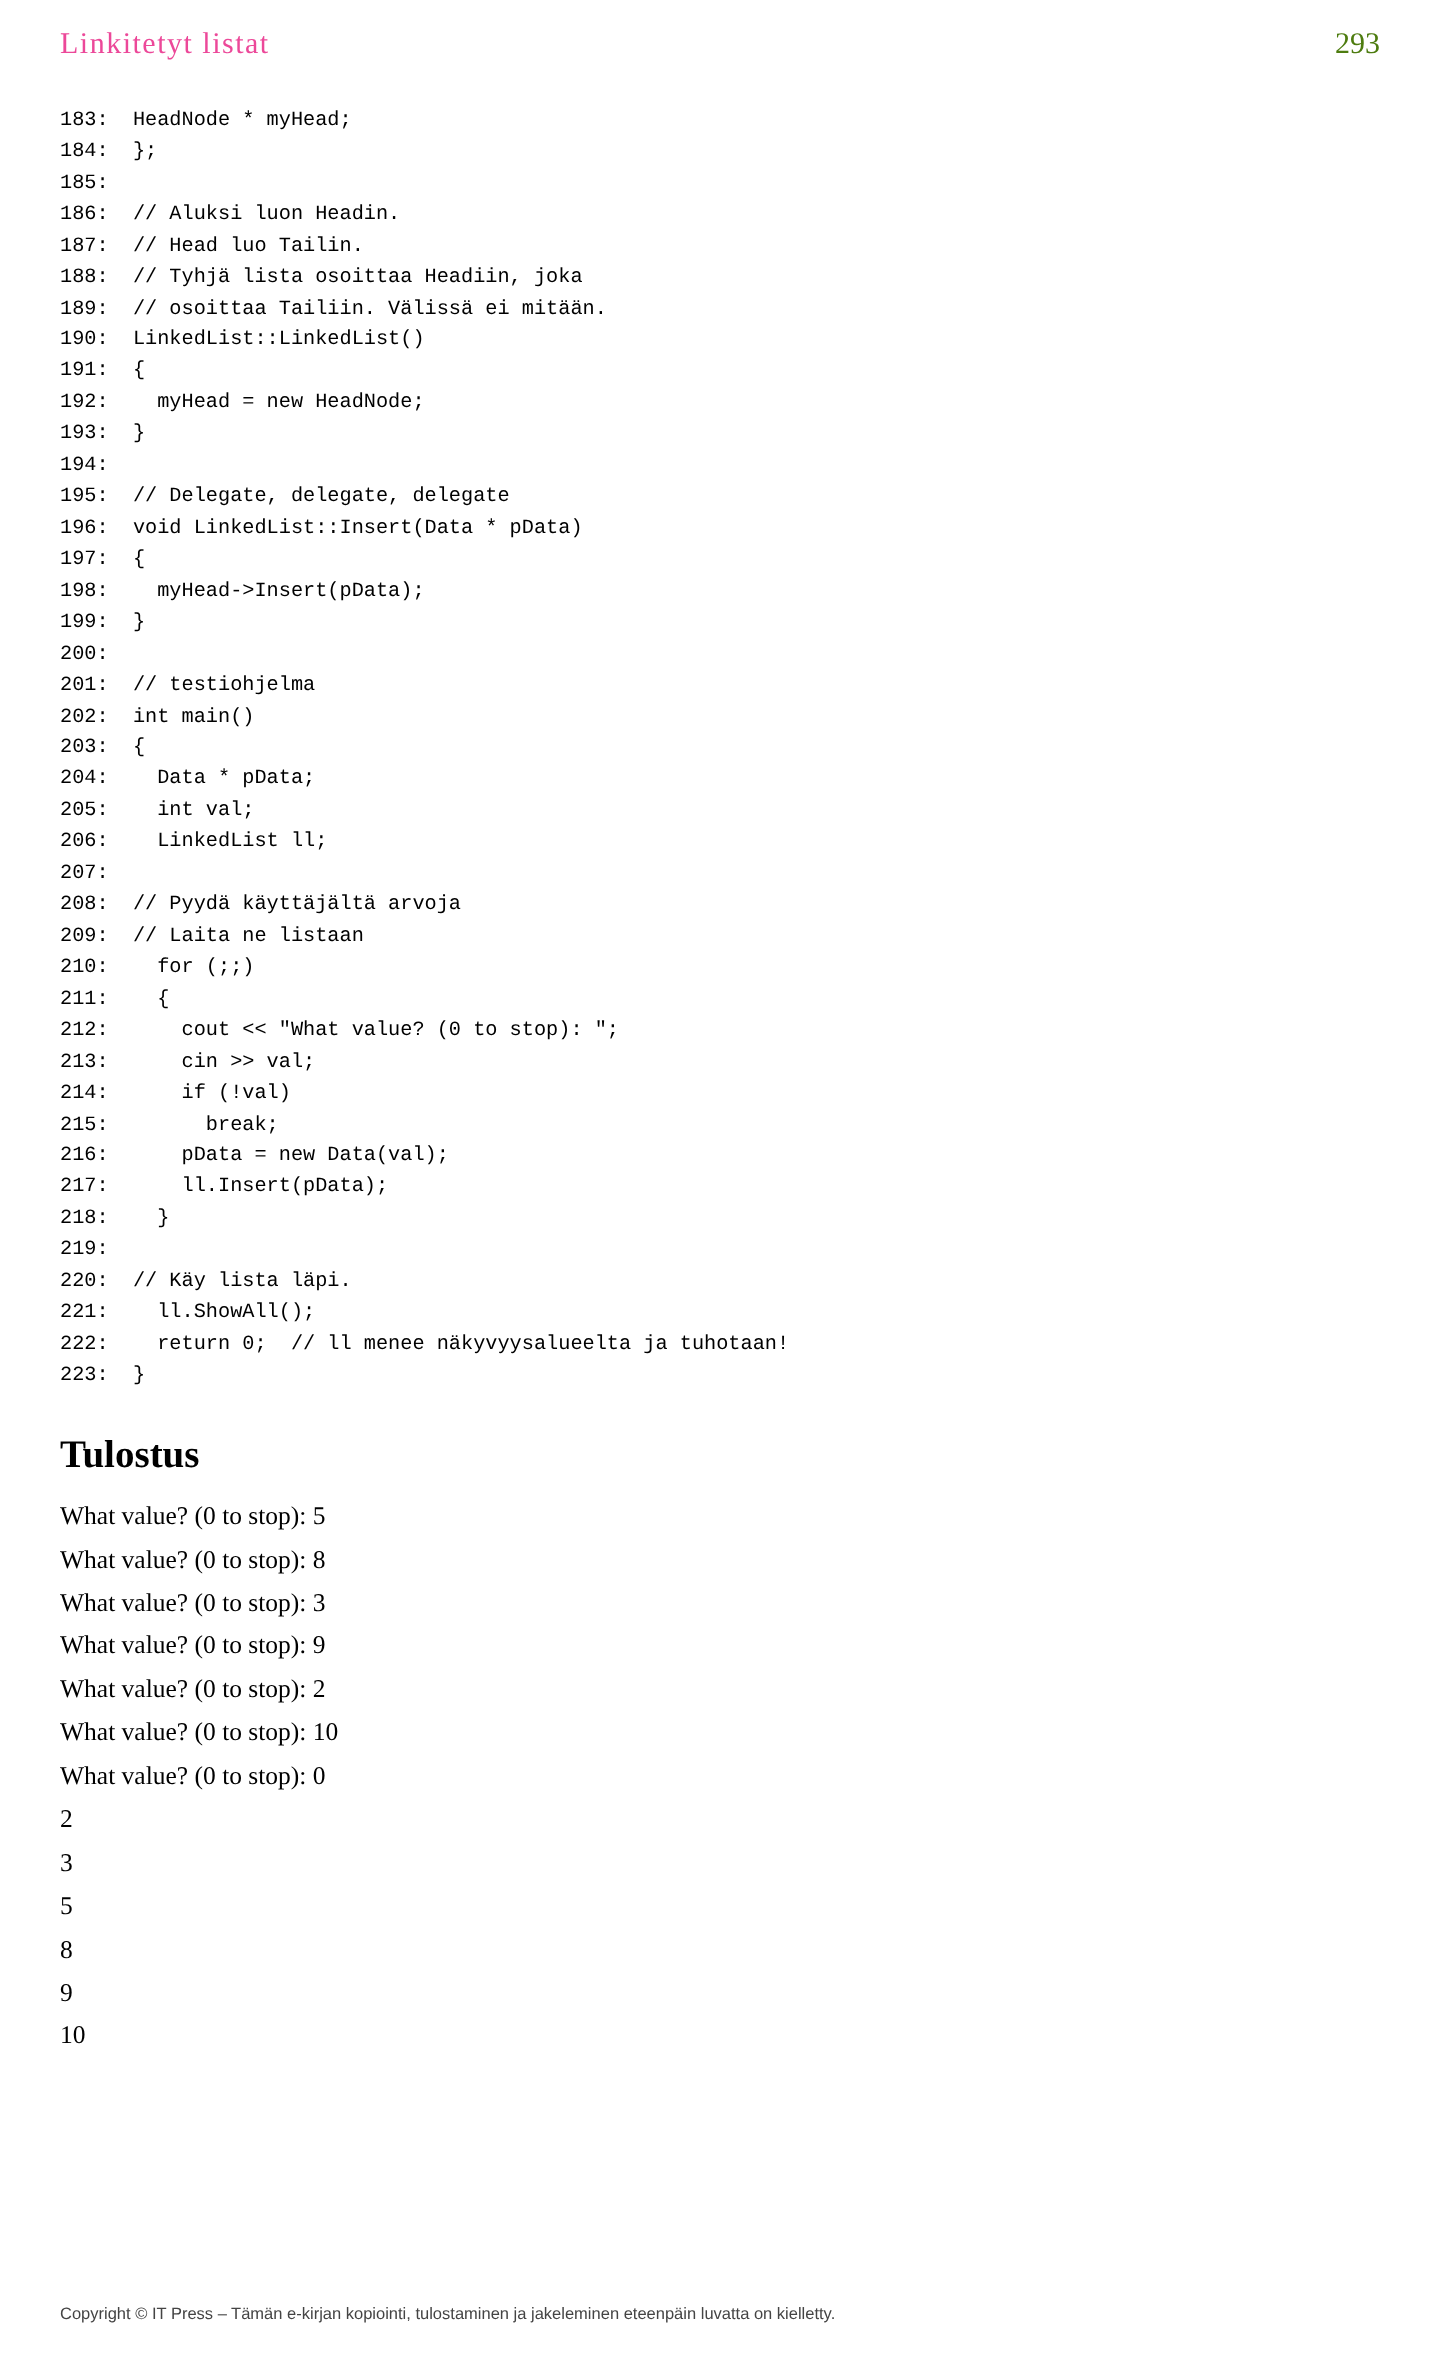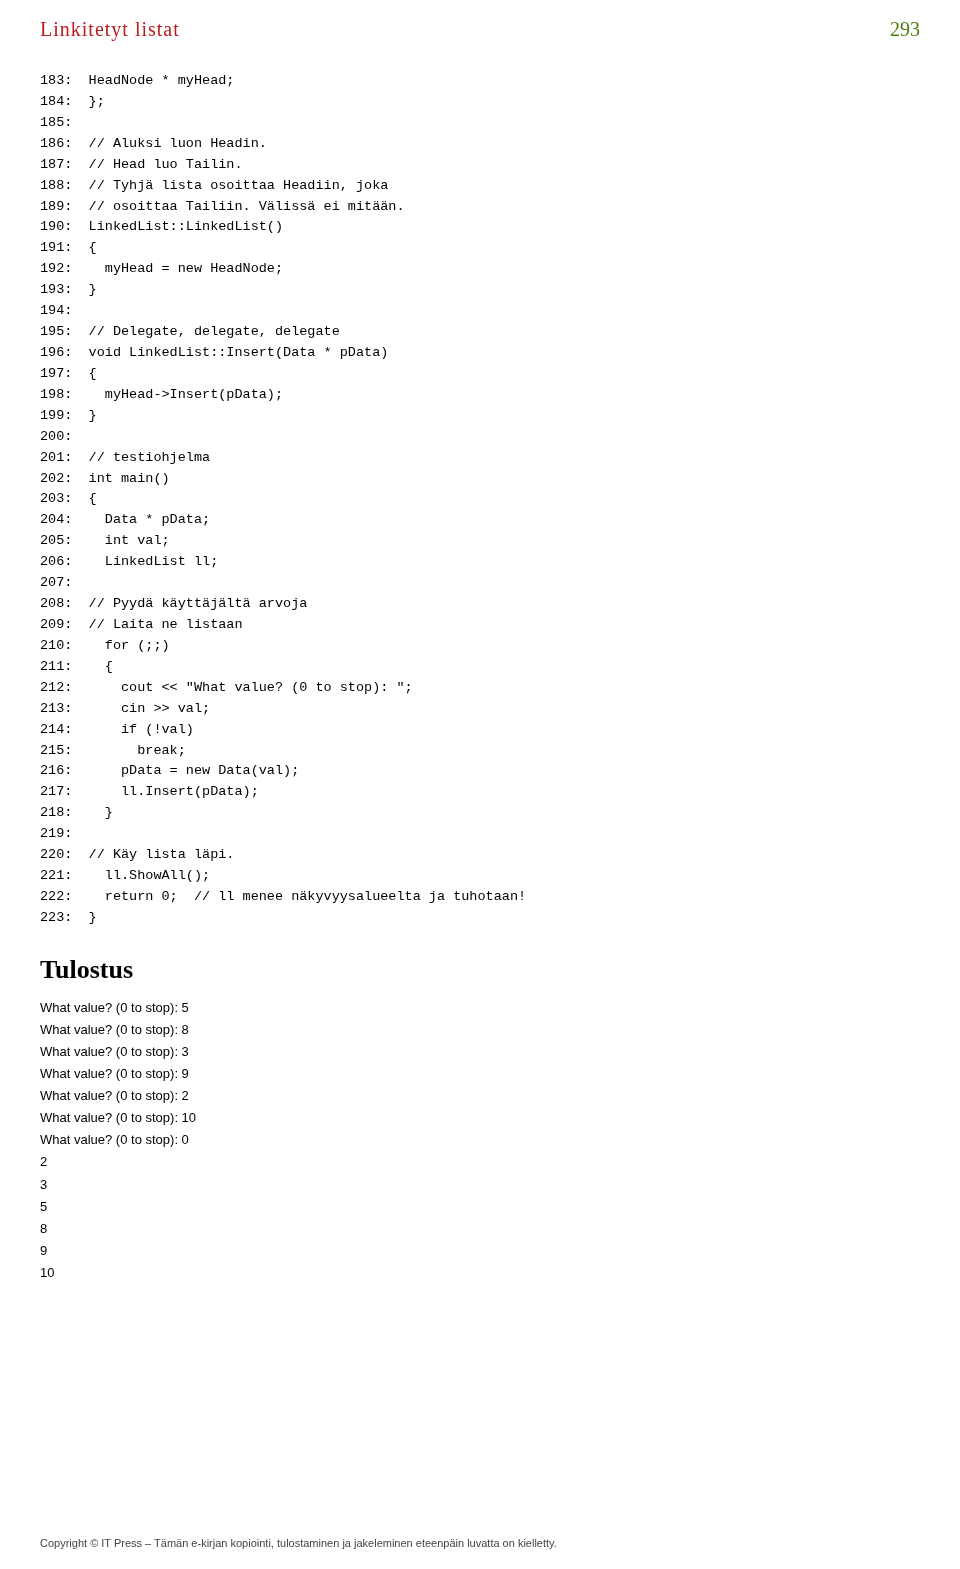--- a/index.html
+++ b/index.html
@@ -23,21 +23,21 @@
       align-items: center;
       padding: 18px 40px 10px 40px;
       border-bottom: none;
     }
 
     .page-title {
       font-family: Georgia, serif;
       font-size: 20px;
       font-weight: normal;
       letter-spacing: 1px;
-      color: #b91c1c;
+      color: #ec4899;
     }
 
     .page-number {
       font-family: Georgia, serif;
       font-size: 20px;
       font-weight: normal;
       color: #4d7c0f;
     }
 
     .content-area {
@@ -56,22 +56,22 @@
     .section-title {
       font-family: Georgia, serif;
       font-size: 26px;
       font-weight: bold;
       color: #000;
       margin-top: 26px;
       margin-bottom: 12px;
     }
 
     .output-block {
-      font-family: Liberation Sans, sans-serif;
-      font-size: 13px;
+      font-family: Liberation Serif, serif;
+      font-size: 17px;
       line-height: 1.7;
       color: #000;
       white-space: pre;
     }
 
     .page-footer {
       position: absolute;
       bottom: 20px;
       left: 0;
       right: 0;

